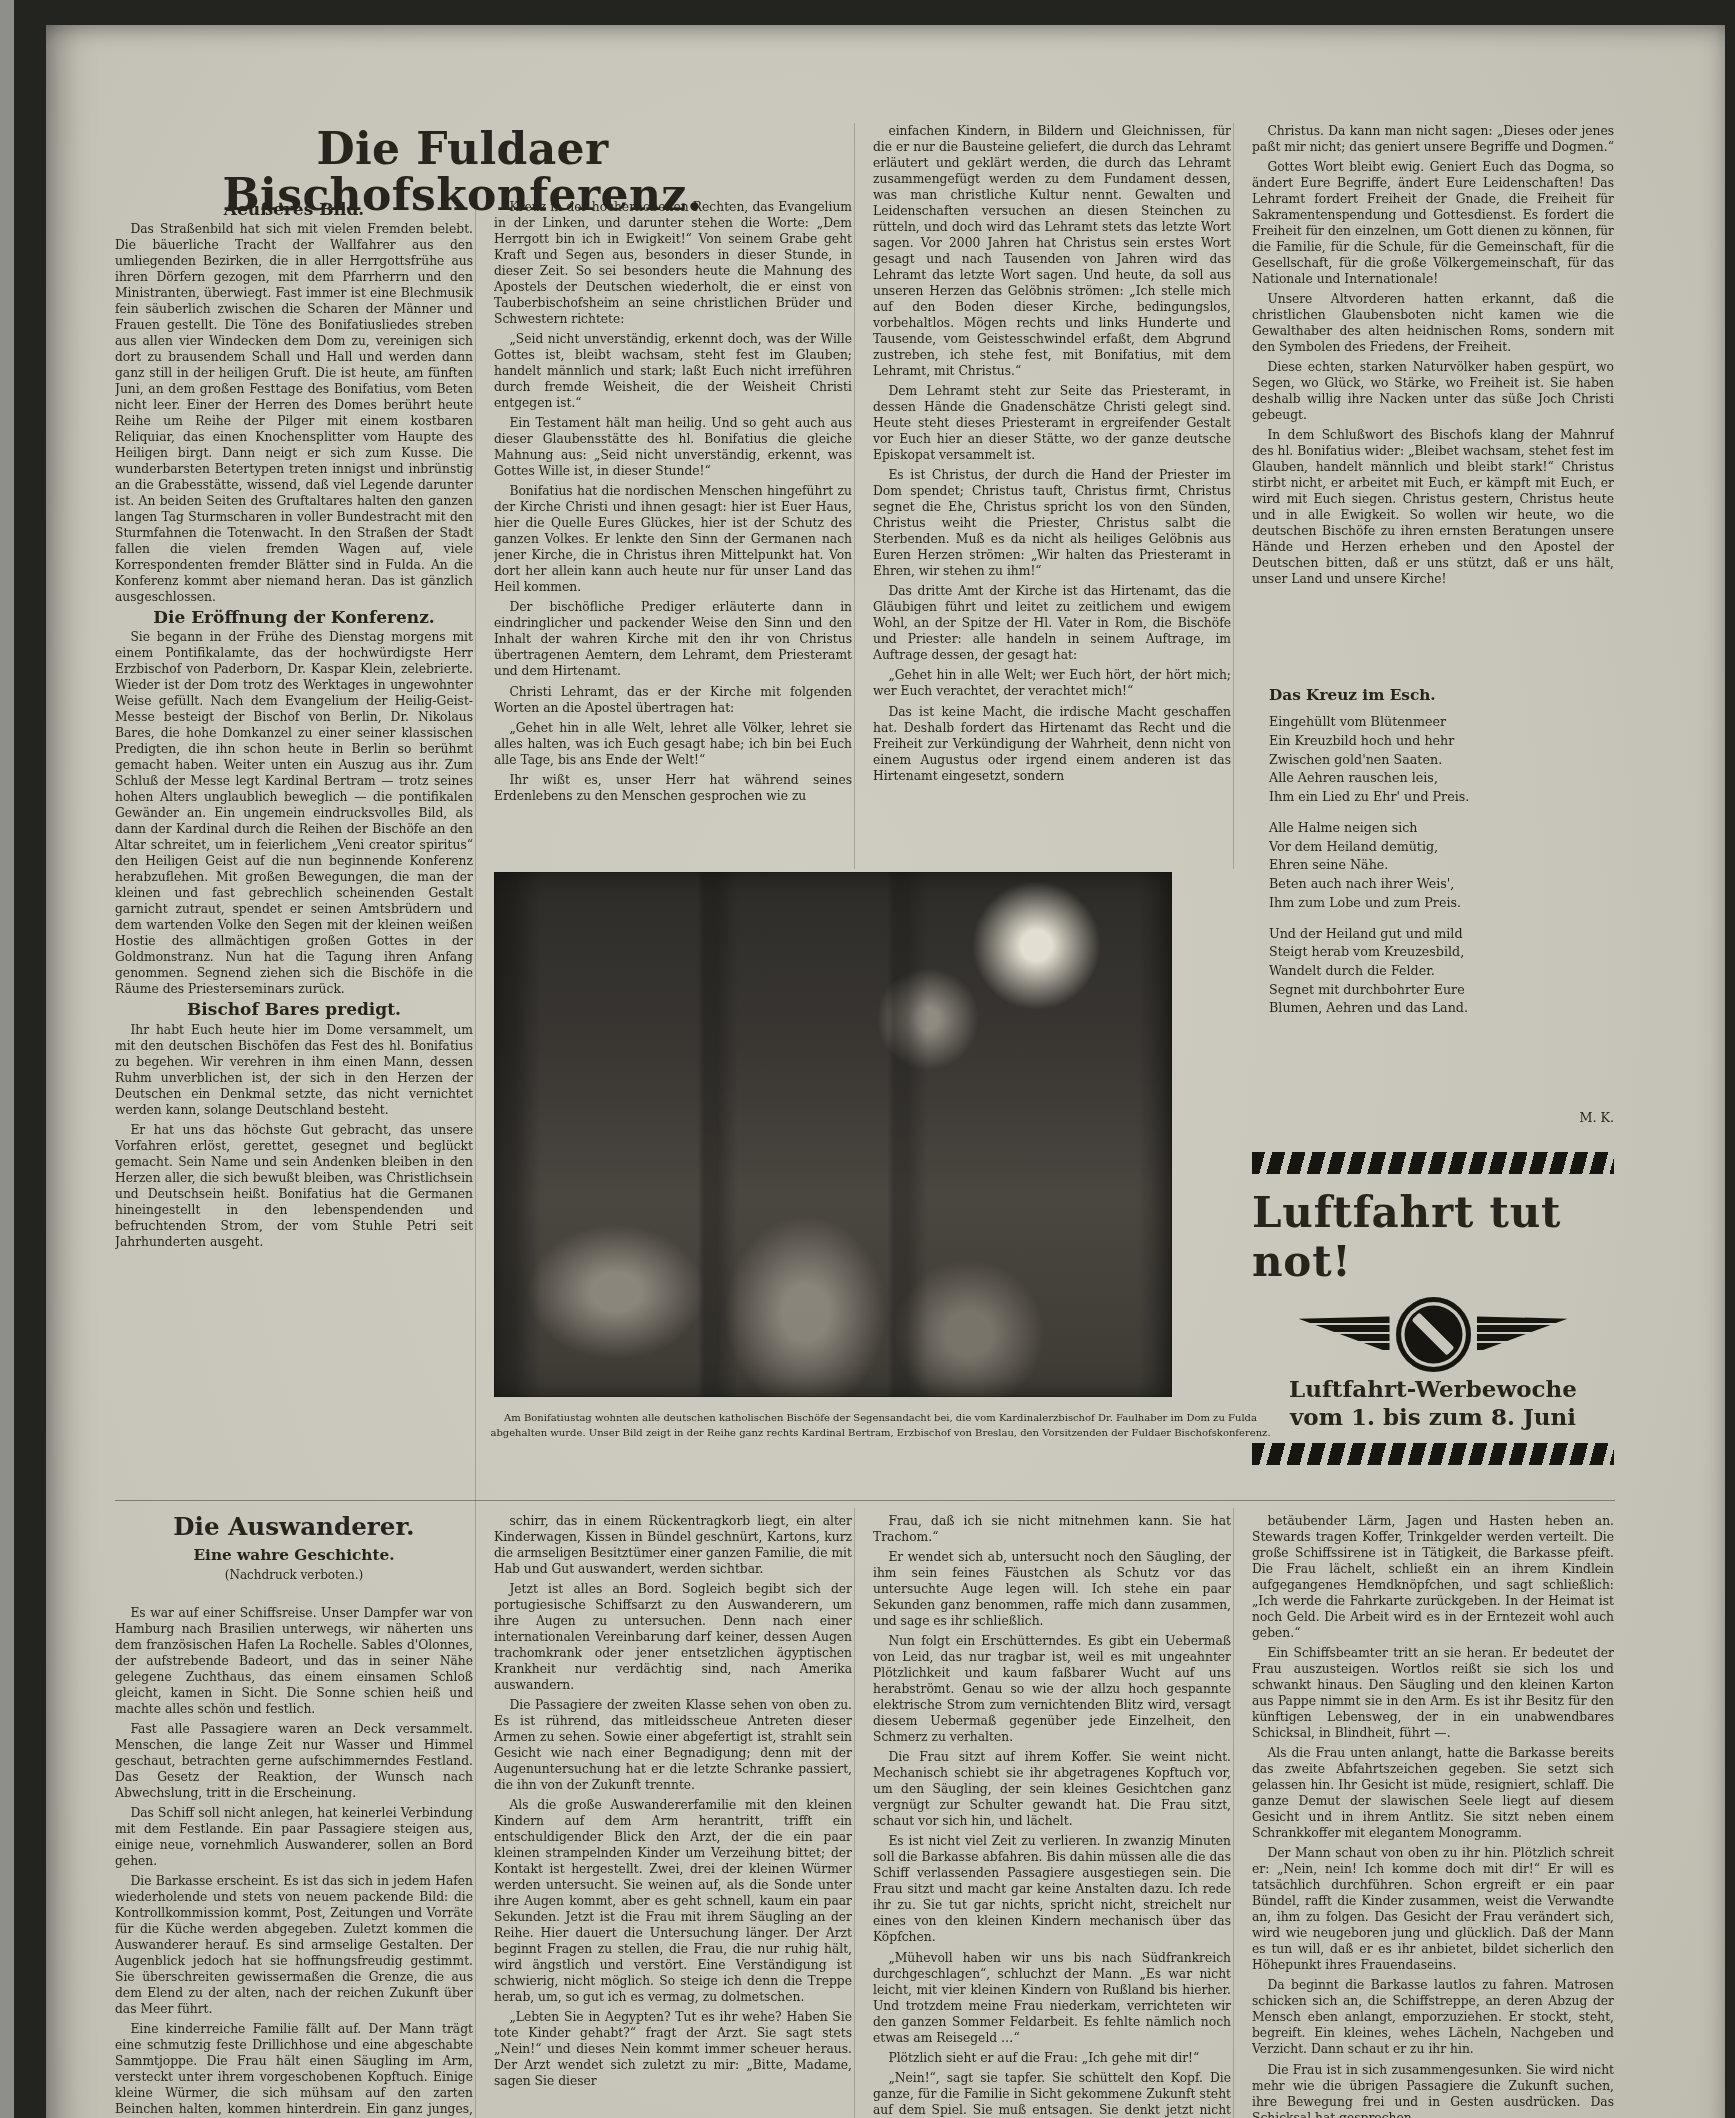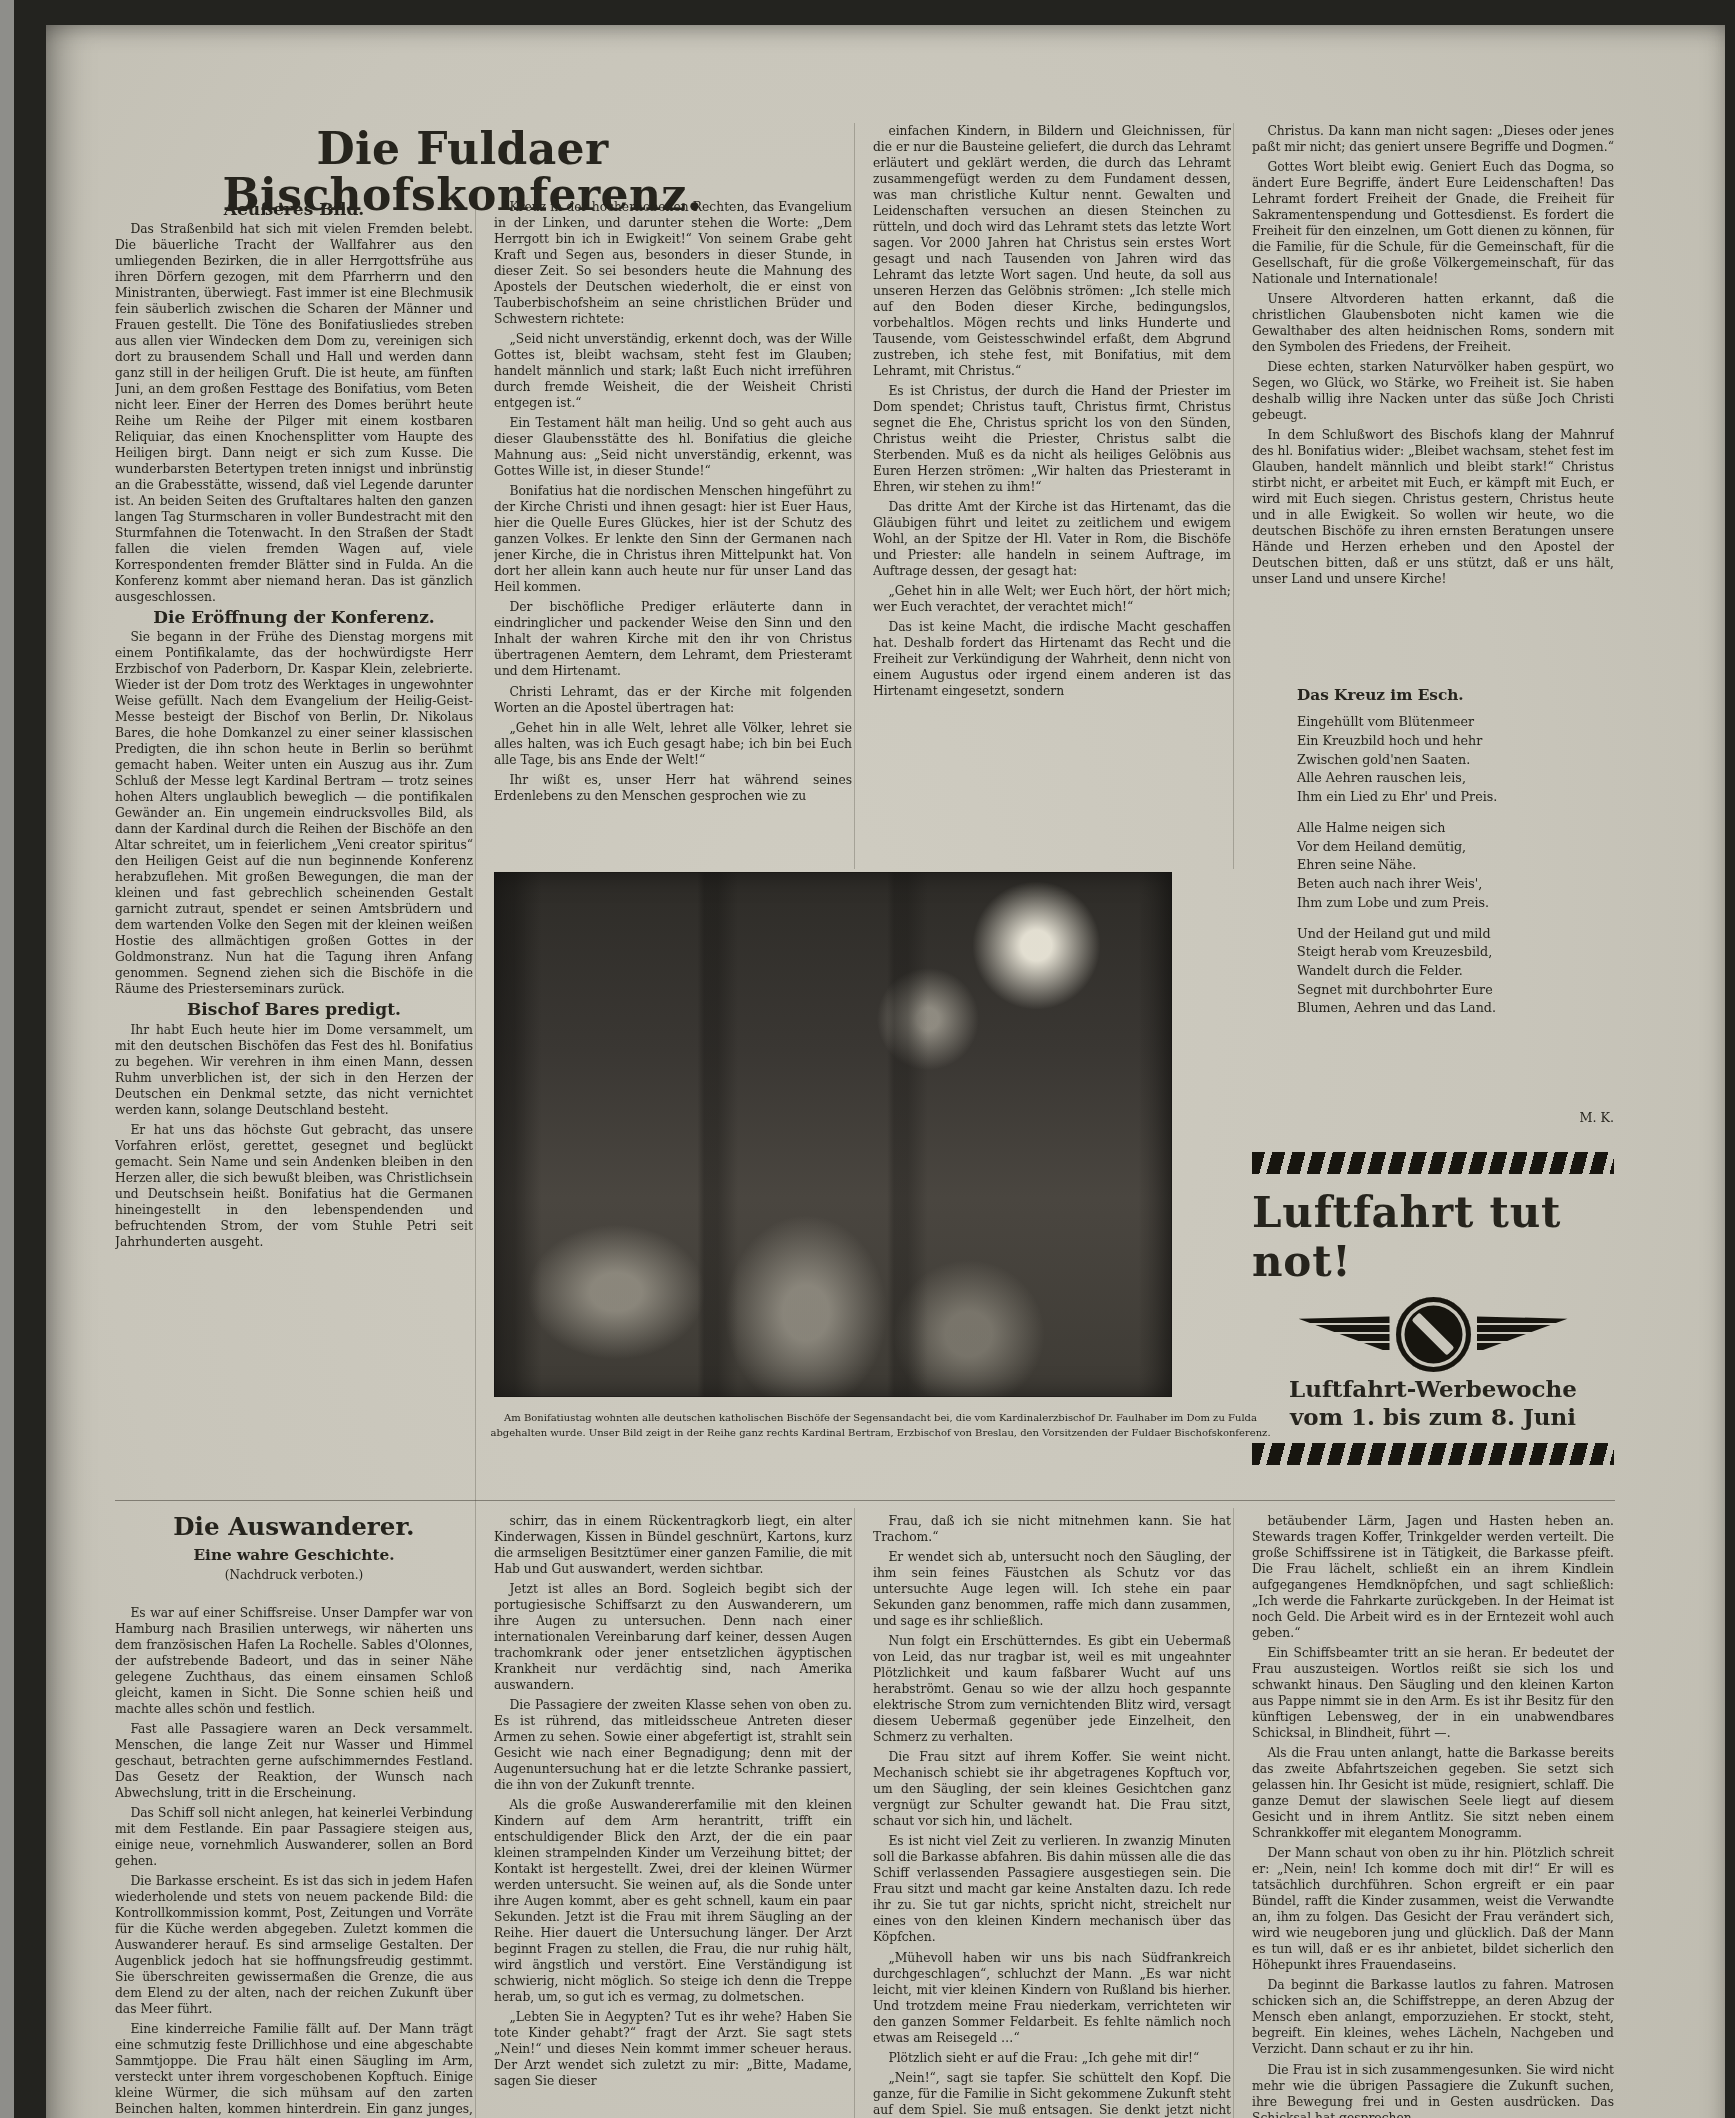--- a/index.html
+++ b/index.html
@@ -84,40 +84,41 @@
       <p>Ein Testament hält man heilig. Und so geht auch aus dieser Glaubensstätte des hl. Bonifatius die gleiche Mahnung aus: „Seid nicht unverständig, erkennt, was Gottes Wille ist, in dieser Stunde!“</p>
       <p>Bonifatius hat die nordischen Menschen hingeführt zu der Kirche Christi und ihnen gesagt: hier ist Euer Haus, hier die Quelle Eures Glückes, hier ist der Schutz des ganzen Volkes. Er lenkte den Sinn der Germanen nach jener Kirche, die in Christus ihren Mittelpunkt hat. Von dort her allein kann auch heute nur für unser Land das Heil kommen.</p>
       <p>Der bischöfliche Prediger erläuterte dann in eindringlicher und packender Weise den Sinn und den Inhalt der wahren Kirche mit den ihr von Christus übertragenen Aemtern, dem Lehramt, dem Priesteramt und dem Hirtenamt.</p>
       <p>Christi Lehramt, das er der Kirche mit folgenden Worten an die Apostel übertragen hat:</p>
       <p>„Gehet hin in alle Welt, lehret alle Völker, lehret sie alles halten, was ich Euch gesagt habe; ich bin bei Euch alle Tage, bis ans Ende der Welt!“</p>
       <p>Ihr wißt es, unser Herr hat während seines Erdenlebens zu den Menschen gesprochen wie zu</p>
     </div>
 
     <div class="abs col" style="left:827px;top:98px;width:358px;height:744px;">
       <p>einfachen Kindern, in Bildern und Gleichnissen, für die er nur die Bausteine geliefert, die durch das Lehramt erläutert und geklärt werden, die durch das Lehramt zusammengefügt werden zu dem Fundament dessen, was man christliche Kultur nennt. Gewalten und Leidenschaften versuchen an diesen Steinchen zu rütteln, und doch wird das Lehramt stets das letzte Wort sagen. Vor 2000 Jahren hat Christus sein erstes Wort gesagt und nach Tausenden von Jahren wird das Lehramt das letzte Wort sagen. Und heute, da soll aus unseren Herzen das Gelöbnis strömen: „Ich stelle mich auf den Boden dieser Kirche, bedingungslos, vorbehaltlos. Mögen rechts und links Hunderte und Tausende, vom Geistesschwindel erfaßt, dem Abgrund zustreben, ich stehe fest, mit Bonifatius, mit dem Lehramt, mit Christus.“</p>
+      <p>Dem Lehramt steht zur Seite das Priesteramt, in dessen Hände die Gnadenschätze Christi gelegt sind. Heute steht dieses Priesteramt in ergreifender Gestalt vor Euch hier an dieser Stätte, wo der ganze deutsche Episkopat versammelt ist.</p>
       <p>Es ist Christus, der durch die Hand der Priester im Dom spendet; Christus tauft, Christus firmt, Christus segnet die Ehe, Christus spricht los von den Sünden, Christus weiht die Priester, Christus salbt die Sterbenden. Muß es da nicht als heiliges Gelöbnis aus Euren Herzen strömen: „Wir halten das Priesteramt in Ehren, wir stehen zu ihm!“</p>
       <p>Das dritte Amt der Kirche ist das Hirtenamt, das die Gläubigen führt und leitet zu zeitlichem und ewigem Wohl, an der Spitze der Hl. Vater in Rom, die Bischöfe und Priester: alle handeln in seinem Auftrage, im Auftrage dessen, der gesagt hat:</p>
       <p>„Gehet hin in alle Welt; wer Euch hört, der hört mich; wer Euch verachtet, der verachtet mich!“</p>
       <p>Das ist keine Macht, die irdische Macht geschaffen hat. Deshalb fordert das Hirtenamt das Recht und die Freiheit zur Verkündigung der Wahrheit, denn nicht von einem Augustus oder irgend einem anderen ist das Hirtenamt eingesetzt, sondern</p>
     </div>
 
     <div class="abs col" style="left:1206px;top:98px;width:362px;height:547px;">
       <p>Christus. Da kann man nicht sagen: „Dieses oder jenes paßt mir nicht; das geniert unsere Begriffe und Dogmen.“</p>
       <p>Gottes Wort bleibt ewig. Geniert Euch das Dogma, so ändert Eure Begriffe, ändert Eure Leidenschaften! Das Lehramt fordert Freiheit der Gnade, die Freiheit für Sakramentenspendung und Gottesdienst. Es fordert die Freiheit für den einzelnen, um Gott dienen zu können, für die Familie, für die Schule, für die Gemeinschaft, für die Gesellschaft, für die große Völkergemeinschaft, für das Nationale und Internationale!</p>
       <p>Unsere Altvorderen hatten erkannt, daß die christlichen Glaubensboten nicht kamen wie die Gewalthaber des alten heidnischen Roms, sondern mit den Symbolen des Friedens, der Freiheit.</p>
       <p>Diese echten, starken Naturvölker haben gespürt, wo Segen, wo Glück, wo Stärke, wo Freiheit ist. Sie haben deshalb willig ihre Nacken unter das süße Joch Christi gebeugt.</p>
       <p>In dem Schlußwort des Bischofs klang der Mahnruf des hl. Bonifatius wider: „Bleibet wachsam, stehet fest im Glauben, handelt männlich und bleibt stark!“ Christus stirbt nicht, er arbeitet mit Euch, er kämpft mit Euch, er wird mit Euch siegen. Christus gestern, Christus heute und in alle Ewigkeit. So wollen wir heute, wo die deutschen Bischöfe zu ihren ernsten Beratungen unsere Hände und Herzen erheben und den Apostel der Deutschen bitten, daß er uns stützt, daß er uns hält, unser Land und unsere Kirche!</p>
     </div>
 
     <div class="abs photo" style="left:448px;top:847px;width:678px;height:525px;">
       <div class="photo-overlay"></div>
     </div>
     <div class="abs caption" style="left:432px;top:1385px;width:805px;">Am Bonifatiustag wohnten alle deutschen katholischen Bischöfe der Segensandacht bei, die vom Kardinalerzbischof Dr. Faulhaber im Dom zu Fulda abgehalten wurde. Unser Bild zeigt in der Reihe ganz rechts Kardinal Bertram, Erzbischof von Breslau, den Vorsitzenden der Fuldaer Bischofskonferenz.</div>
 
-    <div class="abs poem" style="left:1196px;top:661px;width:362px;">
+    <div class="abs poem" style="left:1168px;top:661px;width:362px;">
       <div class="poem-title">Das Kreuz im Esch.</div>
       <div class="stanza">
         <div>Eingehüllt vom Blütenmeer</div>
         <div>Ein Kreuzbild hoch und hehr</div>
         <div>Zwischen gold'nen Saaten.</div>
         <div>Alle Aehren rauschen leis,</div>
         <div>Ihm ein Lied zu Ehr' und Preis.</div>
       </div>
       <div class="stanza">
         <div>Alle Halme neigen sich</div>

